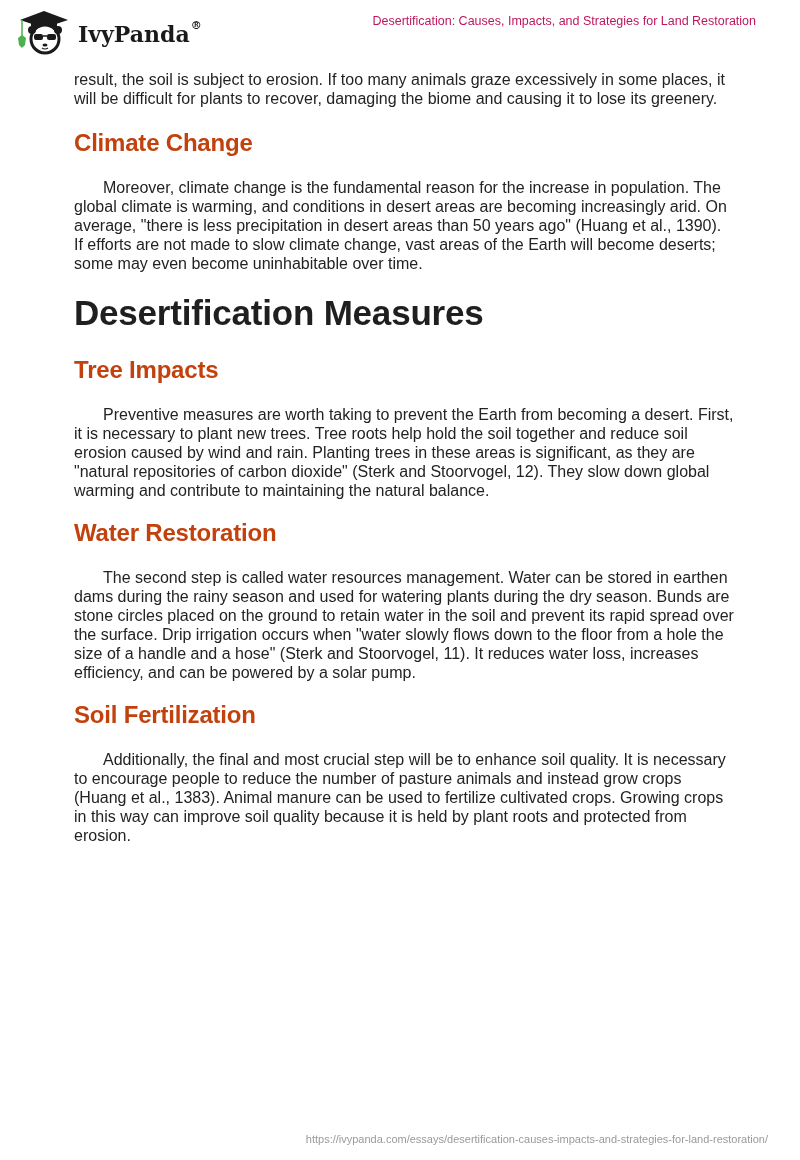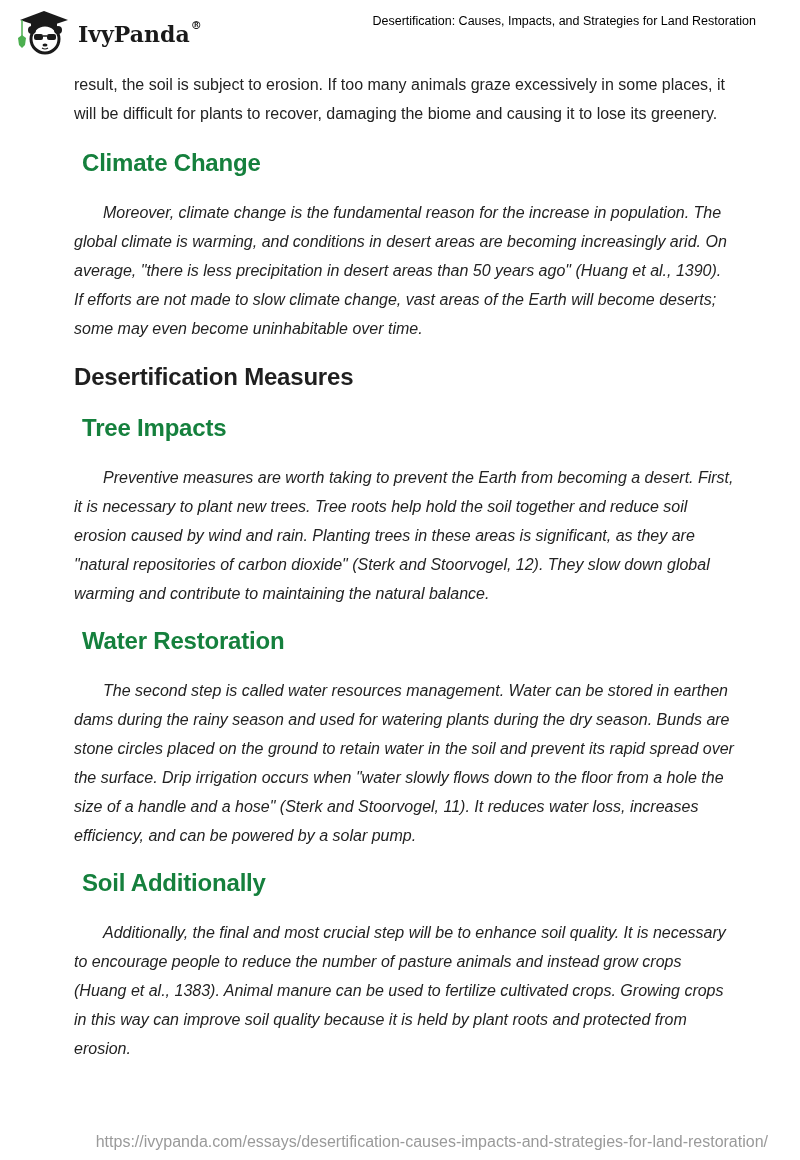--- a/index.html
+++ b/index.html
@@ -48,58 +48,57 @@
       vertical-align: top;
       position: relative;
       top: -2px;
       margin-left: 1px;
     }
     .doc-title {
       position: absolute;
       right: 32px;
       top: 14px;
       font-size: 12.5px;
-      color: #000000;
+      color: #be185d;
       white-space: nowrap;
     }
     .content {
       position: absolute;
       left: 74px;
       top: 70px;
       width: 660px;
     }
     .content p {
       margin: 0;
       font-size: 16px;
-      line-height: 29px;
+      line-height: 19px;
       color: #232323;
     }
     .content p.indent {
       text-indent: 29px;
-      font-style: italic;
     }
     h1 {
-      font-size: 24px;
+      font-size: 35px;
       font-weight: bold;
       margin: 0;
       color: #1f1f1f;
       letter-spacing: -0.2px;
     }
     h2 {
       font-size: 24px;
       font-weight: bold;
-      margin: 8px;
-      color: #15803d;
+      margin: 0;
+      color: #c2410c;
       letter-spacing: -0.2px;
     }
     .footer-url {
       position: absolute;
       right: 32px;
       top: 1133px;
-      font-size: 16px;
+      font-size: 11px;
       color: #9a9a9a;
       white-space: nowrap;
     }
   </style>
 </head>
 <body>
 
 <header class="header">
   <div class="logo">
     <svg class="logo-icon" viewBox="0 0 58 48" xmlns="http://www.w3.org/2000/svg">
@@ -133,17 +132,17 @@
   <p class="indent" style="margin-top:21px;">Moreover, climate change is the fundamental reason for the increase in population. The global climate is warming, and conditions in desert areas are becoming increasingly arid. On average, "there is less precipitation in desert areas than 50 years ago" (Huang et al., 1390). If efforts are not made to slow climate change, vast areas of the Earth will become deserts; some may even become uninhabitable over time.</p>
 
   <h1 style="margin-top:20px;">Desertification Measures</h1>
 
   <h2 style="margin-top:23px;">Tree Impacts</h2>
   <p class="indent" style="margin-top:21px;">Preventive measures are worth taking to prevent the Earth from becoming a desert. First, it is necessary to plant new trees. Tree roots help hold the soil together and reduce soil erosion caused by wind and rain. Planting trees in these areas is significant, as they are "natural repositories of carbon dioxide" (Sterk and Stoorvogel, 12). They slow down global warming and contribute to maintaining the natural balance.</p>
 
   <h2 style="margin-top:19px;">Water Restoration</h2>
   <p class="indent" style="margin-top:21px;">The second step is called water resources management. Water can be stored in earthen dams during the rainy season and used for watering plants during the dry season. Bunds are stone circles placed on the ground to retain water in the soil and prevent its rapid spread over the surface. Drip irrigation occurs when "water slowly flows down to the floor from a hole the size of a handle and a hose" (Sterk and Stoorvogel, 11). It reduces water loss, increases efficiency, and can be powered by a solar pump.</p>
 
-  <h2 style="margin-top:19px;">Soil Additionally</h2>
+  <h2 style="margin-top:19px;">Soil Fertilization</h2>
   <p class="indent" style="margin-top:21px;">Additionally, the final and most crucial step will be to enhance soil quality. It is necessary to encourage people to reduce the number of pasture animals and instead grow crops (Huang et al., 1383). Animal manure can be used to fertilize cultivated crops. Growing crops in this way can improve soil quality because it is held by plant roots and protected from erosion.</p>
 </main>
 
 <div class="footer-url">https://ivypanda.com/essays/desertification-causes-impacts-and-strategies-for-land-restoration/</div>
 
 </body></html>

